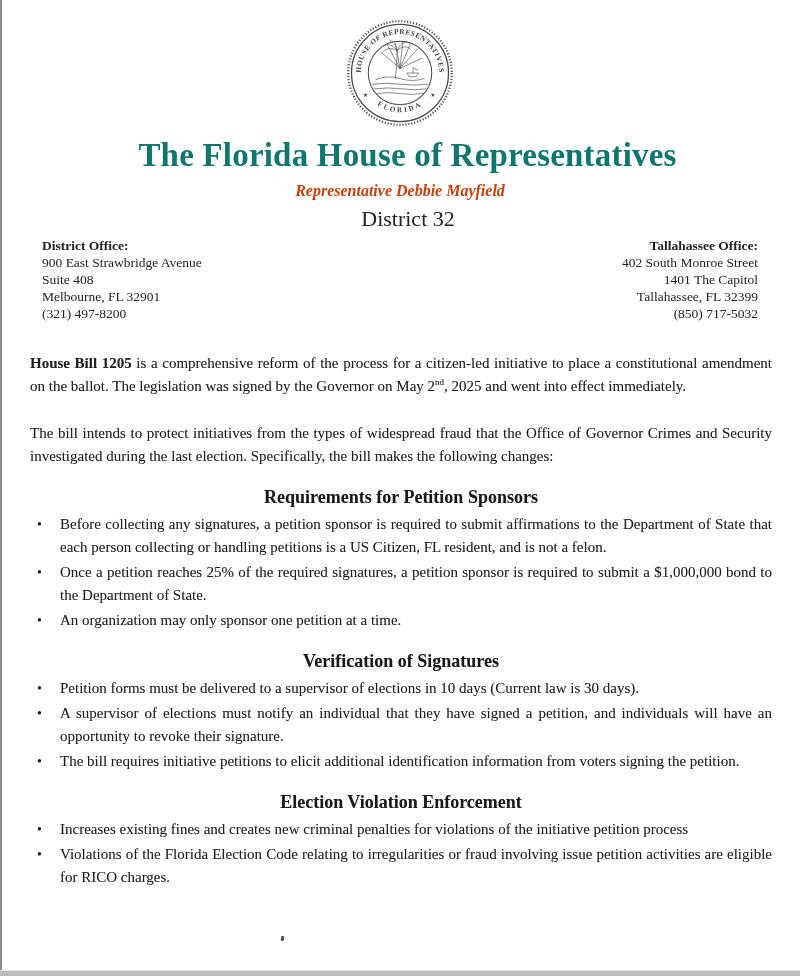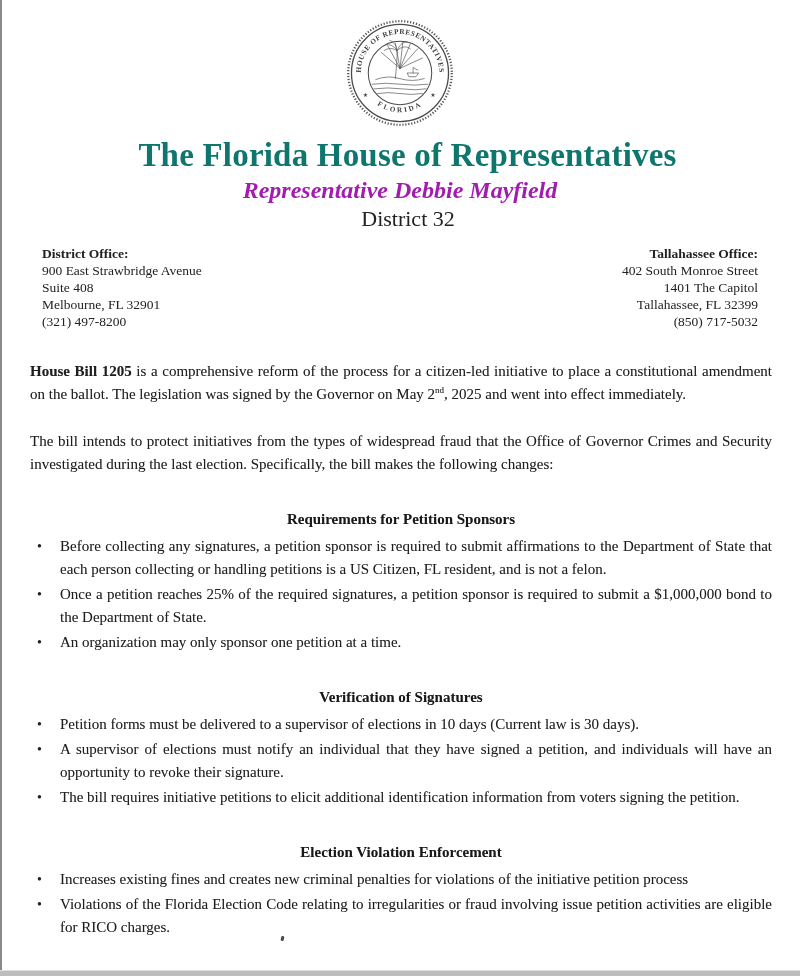--- a/index.html
+++ b/index.html
@@ -14,34 +14,34 @@
   
   .scan-edge-left{position:absolute;left:0;top:0;width:2px;height:976px;background:#8a8a8a;}
   .scan-bottom-band{position:absolute;left:0;bottom:0;width:800px;height:5px;background:#bdbdbd;border-top:1px solid #dedede;}
   .scan-speck{position:absolute;left:281px;top:936px;width:3px;height:5px;background:#4a4a4a;transform:rotate(12deg);border-radius:1px;}
   
   .seal{display:block;margin:17px auto 0 auto;width:112px;height:112px;}
   .seal-text{fill:#3f3f3f;font-family:"Liberation Serif",serif;font-weight:bold;letter-spacing:0.6px;}
   .seal-text-bottom{letter-spacing:2.4px;}
   
   .title{margin:9px 0 0 0;text-align:center;font-size:33px;line-height:34px;font-weight:bold;color:#0f766e;letter-spacing:0.2px;padding-left:15px;}
-  .subtitle{margin:5px 0 0 0;text-align:center;font-size:24px;line-height:27px;font-weight:bold;font-style:italic;color:#a21caf;}
+  .subtitle{margin:5px 0 0 0;text-align:center;font-size:16px;line-height:27px;font-weight:bold;font-style:italic;color:#c2410c;}
   .district{margin:3px 0 0 16px;text-align:center;font-size:22px;line-height:24px;font-weight:normal;color:#222;}
   
-  .offices{display:flex;justify-content:space-between;padding:0 42px;margin-top:14px;font-size:13.5px;line-height:17px;color:#222;}
+  .offices{display:flex;justify-content:space-between;padding:0 42px;margin-top:6px;font-size:13.5px;line-height:17px;color:#222;}
   .office-left{text-align:left;}
   .office-right{text-align:right;}
   .office-label{font-weight:bold;}
   
   .content{padding:0 28px 0 30px;}
   .para{margin:0;text-align:justify;font-size:15px;line-height:23px;color:#1e1e1e;text-shadow:0 0 0.5px rgba(30,30,30,0.30);}
   .para-intro{margin-top:30px;}
   .para-2{margin-top:24px;}
   .para sup{font-size:9px;line-height:0;}
-  .sec-heading{margin:32px 0 0 0;text-align:center;font-size:15px;line-height:23px;font-weight:bold;color:#181818;text-shadow:0 0 0.5px rgba(30,30,30,0.30);}
+  .sec-heading{margin:18px 0 0 0;text-align:center;font-size:18px;line-height:23px;font-weight:bold;color:#181818;text-shadow:0 0 0.5px rgba(30,30,30,0.30);}
   .bullets{margin-top:4px;}
   .bullet{position:relative;padding-left:30px;margin:0 0 2px 0;}
   .bullet .marker{position:absolute;left:7px;top:0;font-size:14px;line-height:23px;color:#222;}
   .bullet .btext{text-align:justify;font-size:15px;line-height:23px;color:#1e1e1e;text-shadow:0 0 0.5px rgba(30,30,30,0.30);}
 </style>
 </head>
 <body>
 
 <div class="page">
 

